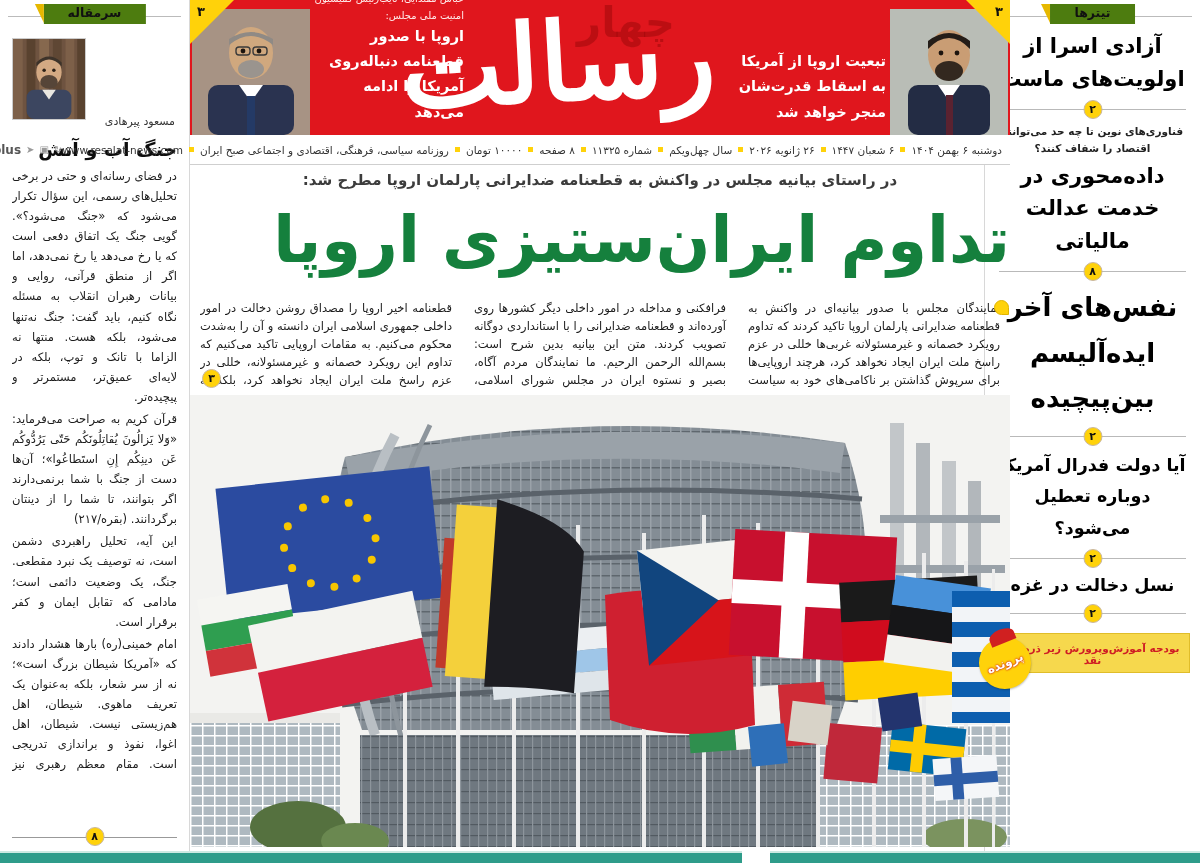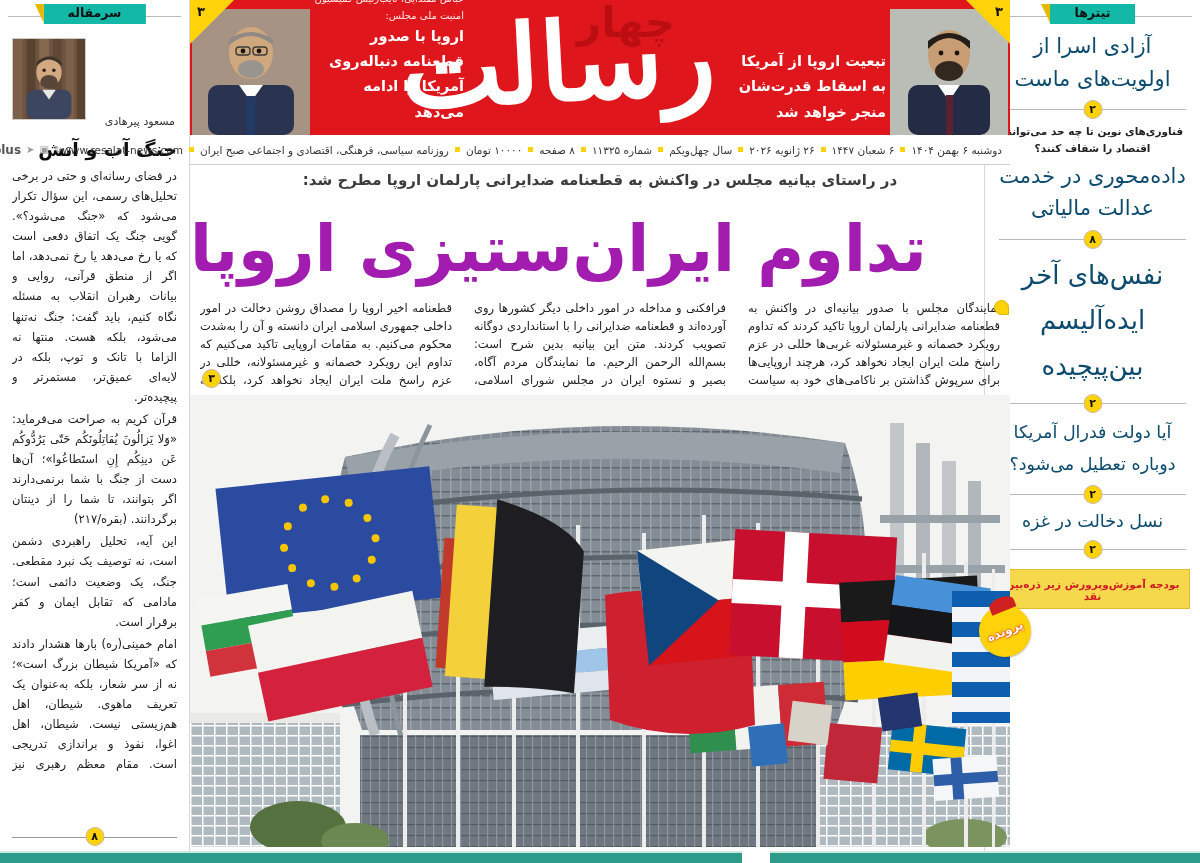--- a/index.html
+++ b/index.html
@@ -6,28 +6,28 @@
   html,body { width:1200px; height:863px; background:#fff; font-family:"DejaVu Sans", sans-serif; overflow:hidden; }
   #page { position:relative; width:1200px; height:863px; background:#fff; direction:rtl; }
 
   
   .side-col { position:absolute; top:0; bottom:0; background:#fff; }
   #right-col { right:0; width:216px; border-left:1px solid #d8d8d8; }
   #left-col  { left:0;  width:190px; border-right:1px solid #d8d8d8; }
 
   .col-tab-wrap { position:relative; height:26px; margin-top:4px; }
   .col-tab-wrap .tab-line { position:absolute; top:12px; right:8px; left:8px; border-top:1px solid #bbb; }
-  .col-tab { position:absolute; top:0; right:50%; transform:translateX(50%); background:#14b8a6; color:#111;
+  .col-tab { position:absolute; top:0; right:50%; transform:translateX(50%); background:#4d7c0f; color:#111;
              font-size:12.5px; font-weight:bold; padding:3px 24px 4px; line-height:1;text-align:right; }
   .col-tab:after { content:""; position:absolute; left:-9px; top:0; border-top:19px solid #e6b800; border-left:9px solid transparent; }
 
   
   .hl-item { padding:0 12px; text-align:center; }
   .hl-kicker { font-size:10.5px; font-weight:bold; color:#222; line-height:1.6; }
-  .hl-title  { font-weight:normal; color:#0c4a6e; line-height:1.55; letter-spacing:-0.3px; }
+  .hl-title  { font-weight:bold; color:#000000; line-height:1.55; letter-spacing:-0.3px; }
   .sep { position:relative; height:22px; margin:4px 14px 2px; }
   .sep .sep-line { position:absolute; top:10px; right:0; left:0; border-top:1px solid #b9b9b9; }
   .page-circle { display:inline-flex; align-items:center; justify-content:center; width:19px; height:19px;
                  border-radius:50%; background:#ffd20a; border:1px solid #c9b7a0; font-size:11px; font-weight:bold; color:#111; }
   .sep .page-circle { position:absolute; top:1px; right:50%; transform:translateX(50%); }
 
   #sheikh-row { position:relative; height:84px; margin:6px 10px 2px; }
   #sheikh-photo { position:absolute; left:6px; top:0; width:76px; height:80px; border:1px solid #ccc; }
   #sheikh-kicker { position:absolute; right:2px; bottom:8px; font-size:10.5px; font-weight:bold; color:#222; }
 
@@ -78,21 +78,21 @@
   #dateline { position:absolute; top:135px; right:190px; width:820px; height:30px; background:#fff; border-bottom:1px solid #cfcfcf;
               display:flex; align-items:center; justify-content:space-between; padding:0 8px; font-size:10.5px; color:#333; }
   #dateline-items { display:flex; align-items:center; gap:4px; white-space:nowrap; }
   .dl-sep { width:5px; height:5px; background:#ffd20a; display:inline-block; margin:0 2px; }
   #social-cluster { display:flex; align-items:center; gap:5px; direction:ltr; color:#888; }
   #social-handle { font-size:12px; color:#555; font-weight:bold; }
   .social-ic { font-size:10px; color:#9a9a9a; }
 
   
   #lead-kicker { position:absolute; top:171px; right:190px; width:820px; text-align:center; font-size:15px; font-weight:bold; color:#3c3c3c; letter-spacing:-0.3px; }
-  #lead-headline { position:absolute; top:201px; right:190px; width:820px; text-align:left; font-size:64px; font-weight:bold; color:#a21caf;
+  #lead-headline { position:absolute; top:192px; right:190px; width:820px; text-align:right; font-size:64px; font-weight:bold; color:#15803d;
                    letter-spacing:-2px; line-height:1.5; }
   #lead-body-wrap { position:absolute; top:300px; right:200px; width:800px; height:90px; }
   #lead-body { direction:rtl; column-count:3; column-gap:22px; font-size:11.5px; line-height:1.56; text-align:justify; color:#1c1c1c; height:90px; overflow:hidden; }
   #quote-icon { position:absolute; right:-9px; top:0; width:15px; height:15px; border-radius:50% 50% 0 50%; background:#ffd20a; border:1px solid #e0b400; }
   #lead-page { position:absolute; left:2px; bottom:2px; }
 
   
   #main-photo { position:absolute; top:395px; right:190px; width:820px; height:452px; }
 
   

